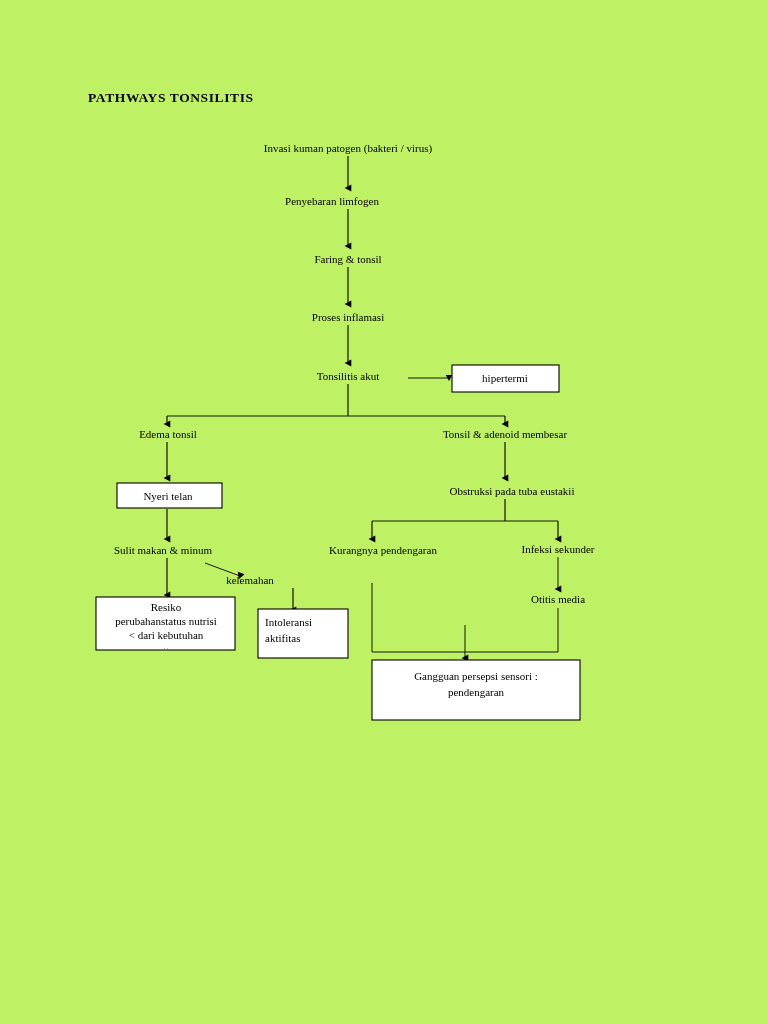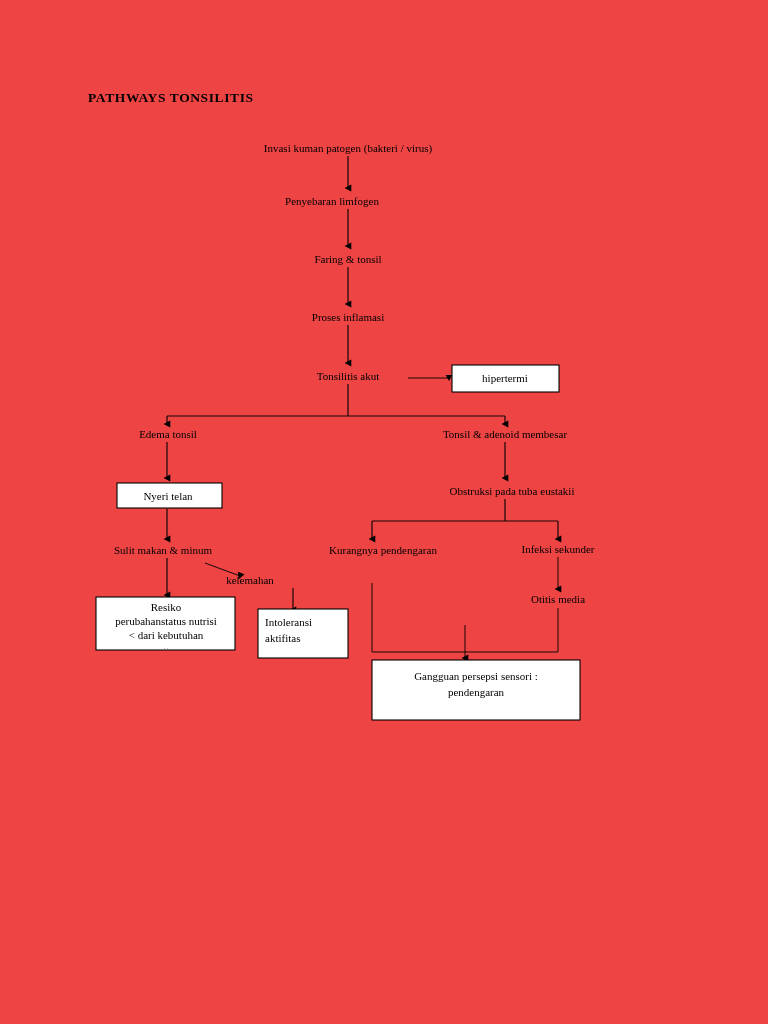--- a/index.html
+++ b/index.html
@@ -5,21 +5,21 @@
   html,body{margin:0;padding:0;background:#ffffff;}
   body{
     width:768px;height:1024px;
     font-family:"Liberation Serif","DejaVu Serif",serif;
     color:#000000;
     position:relative;
     overflow:hidden;
   }
   #page{
     position:absolute;left:0;top:0;width:768px;height:1024px;
-    background:#ef4444;
+    background:#bef264;
   }
   #title{
     position:absolute;
     left:88px;top:90px;
     font-size:13.5px;
     font-weight:bold;
     letter-spacing:0.6px;
     white-space:nowrap;
   }
   #flow{

